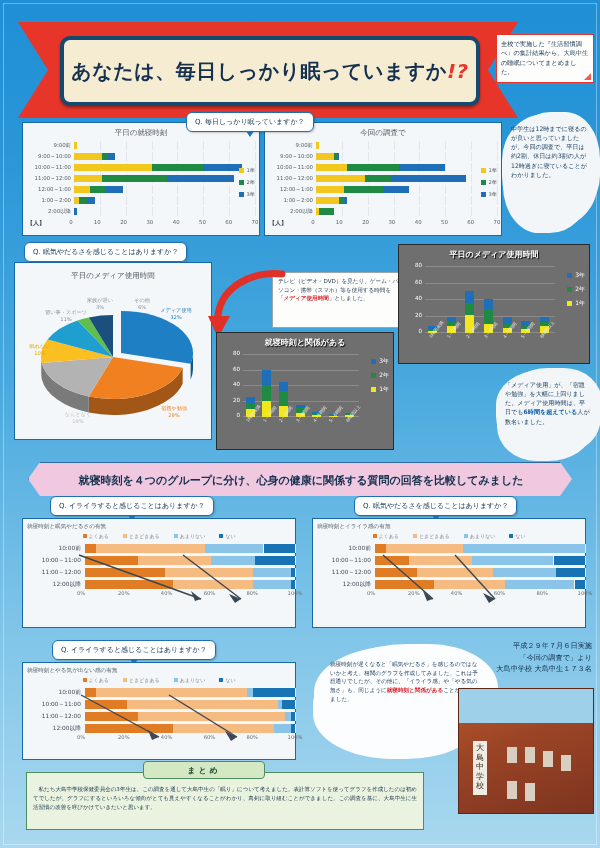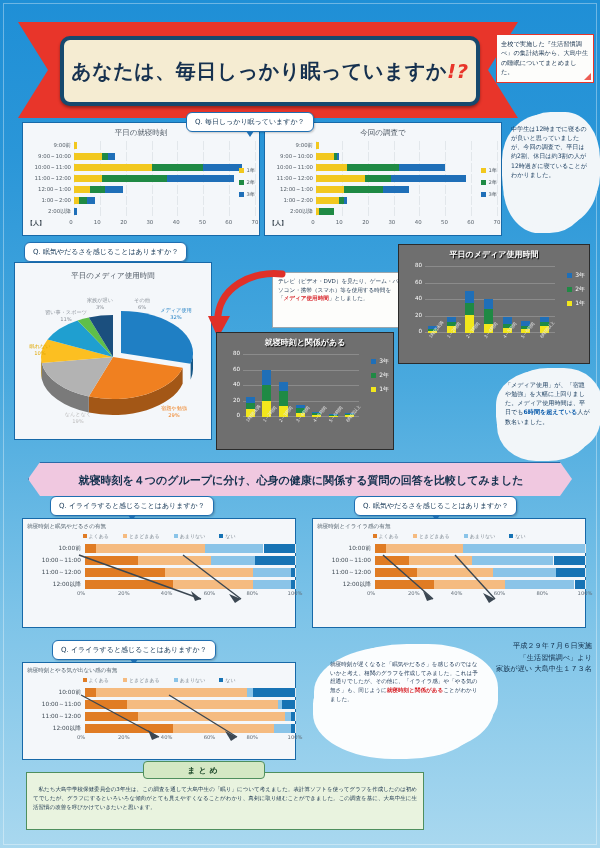--- a/index.html
+++ b/index.html
@@ -942,22 +942,32 @@
       <path d="M214 74 L202 68 L208 78 Z" fill="#3b4752"></path>
     </svg>
   </div>
 
   <div class="cloud-b">
     <span id="cmp-cloud">就寝時刻が遅くなると「眠気やだるさ」を感じるのではないかと考え、相関のグラフを作成してみました。これは予想通りでしたが、その他に、「イライラ感」や「やる気の無さ」も、同じように<b>就寝時刻と関係がある</b>ことがわかりました。</span>
   </div>
 
   <div class="datebox">
     <div>平成２９年７月６日実施</div>
-    <div>「生活習慣調べ」より</div>
-    <div>家族が遅い 大島中生１７３名</div>
-  </div>
-
+    <div>「今回の調査で」より</div>
+    <div>大島中学校 大島中生１７３名</div>
+  </div>
+
+  <div class="photo">
+    <div class="sky"></div>
+    <div class="sign">大島中学校</div>
+    <div class="win" style="left:48px;top:58px;width:10px;height:16px;"></div>
+    <div class="win" style="left:66px;top:58px;width:10px;height:16px;"></div>
+    <div class="win" style="left:84px;top:62px;width:10px;height:16px;"></div>
+    <div class="win" style="left:102px;top:66px;width:10px;height:16px;"></div>
+    <div class="win" style="left:48px;top:92px;width:10px;height:18px;"></div>
+    <div class="win" style="left:66px;top:94px;width:10px;height:18px;"></div>
+  </div>
 
   <div class="summary">
     <div class="head">まとめ</div>
     <p>　私たち大島中学校保健委員会の3年生は、この調査を通して大島中生の「眠り」について考えました。表計算ソフトを使ってグラフを作成したのは初めてでしたが、グラフにするといろいろな傾向がとても見えやすくなることがわかり、真剣に取り組むことができました。この調査を基に、大島中生に生活習慣の改善を呼びかけていきたいと思います。</p>
   </div>
 </div>
 
 </body></html>

